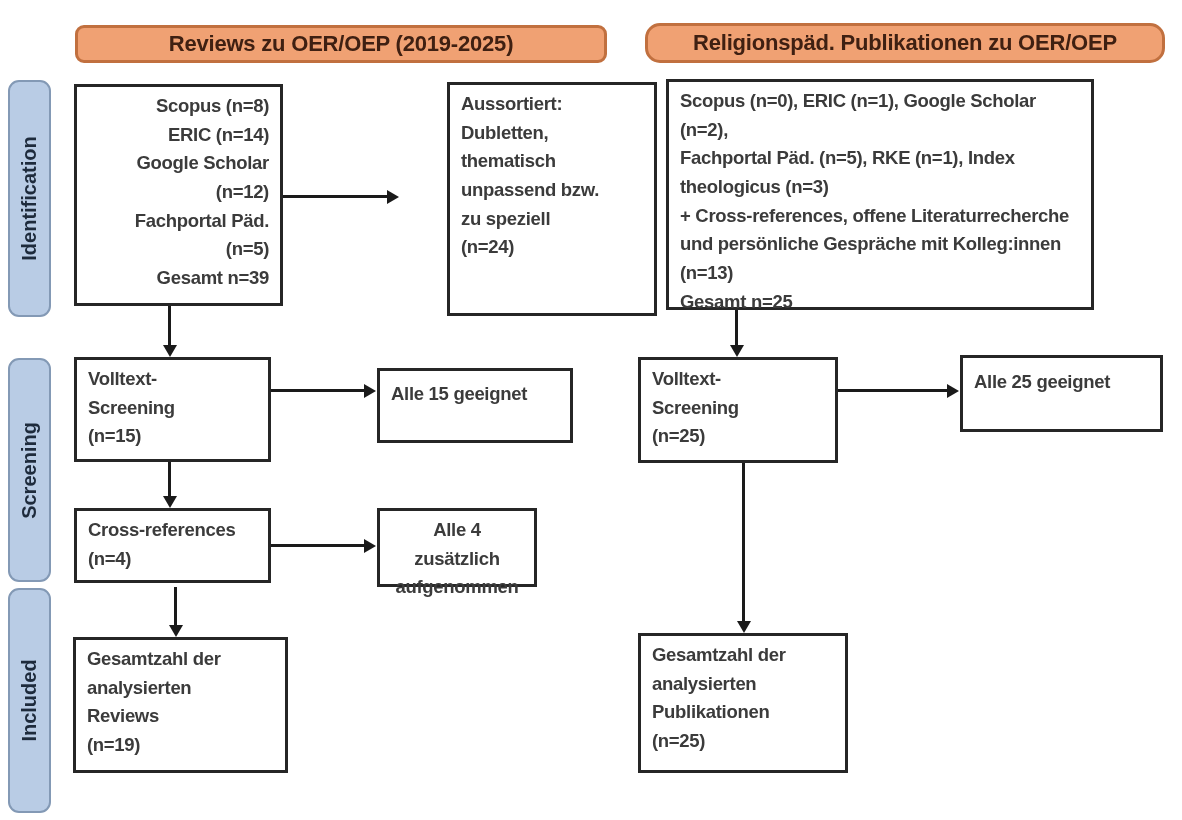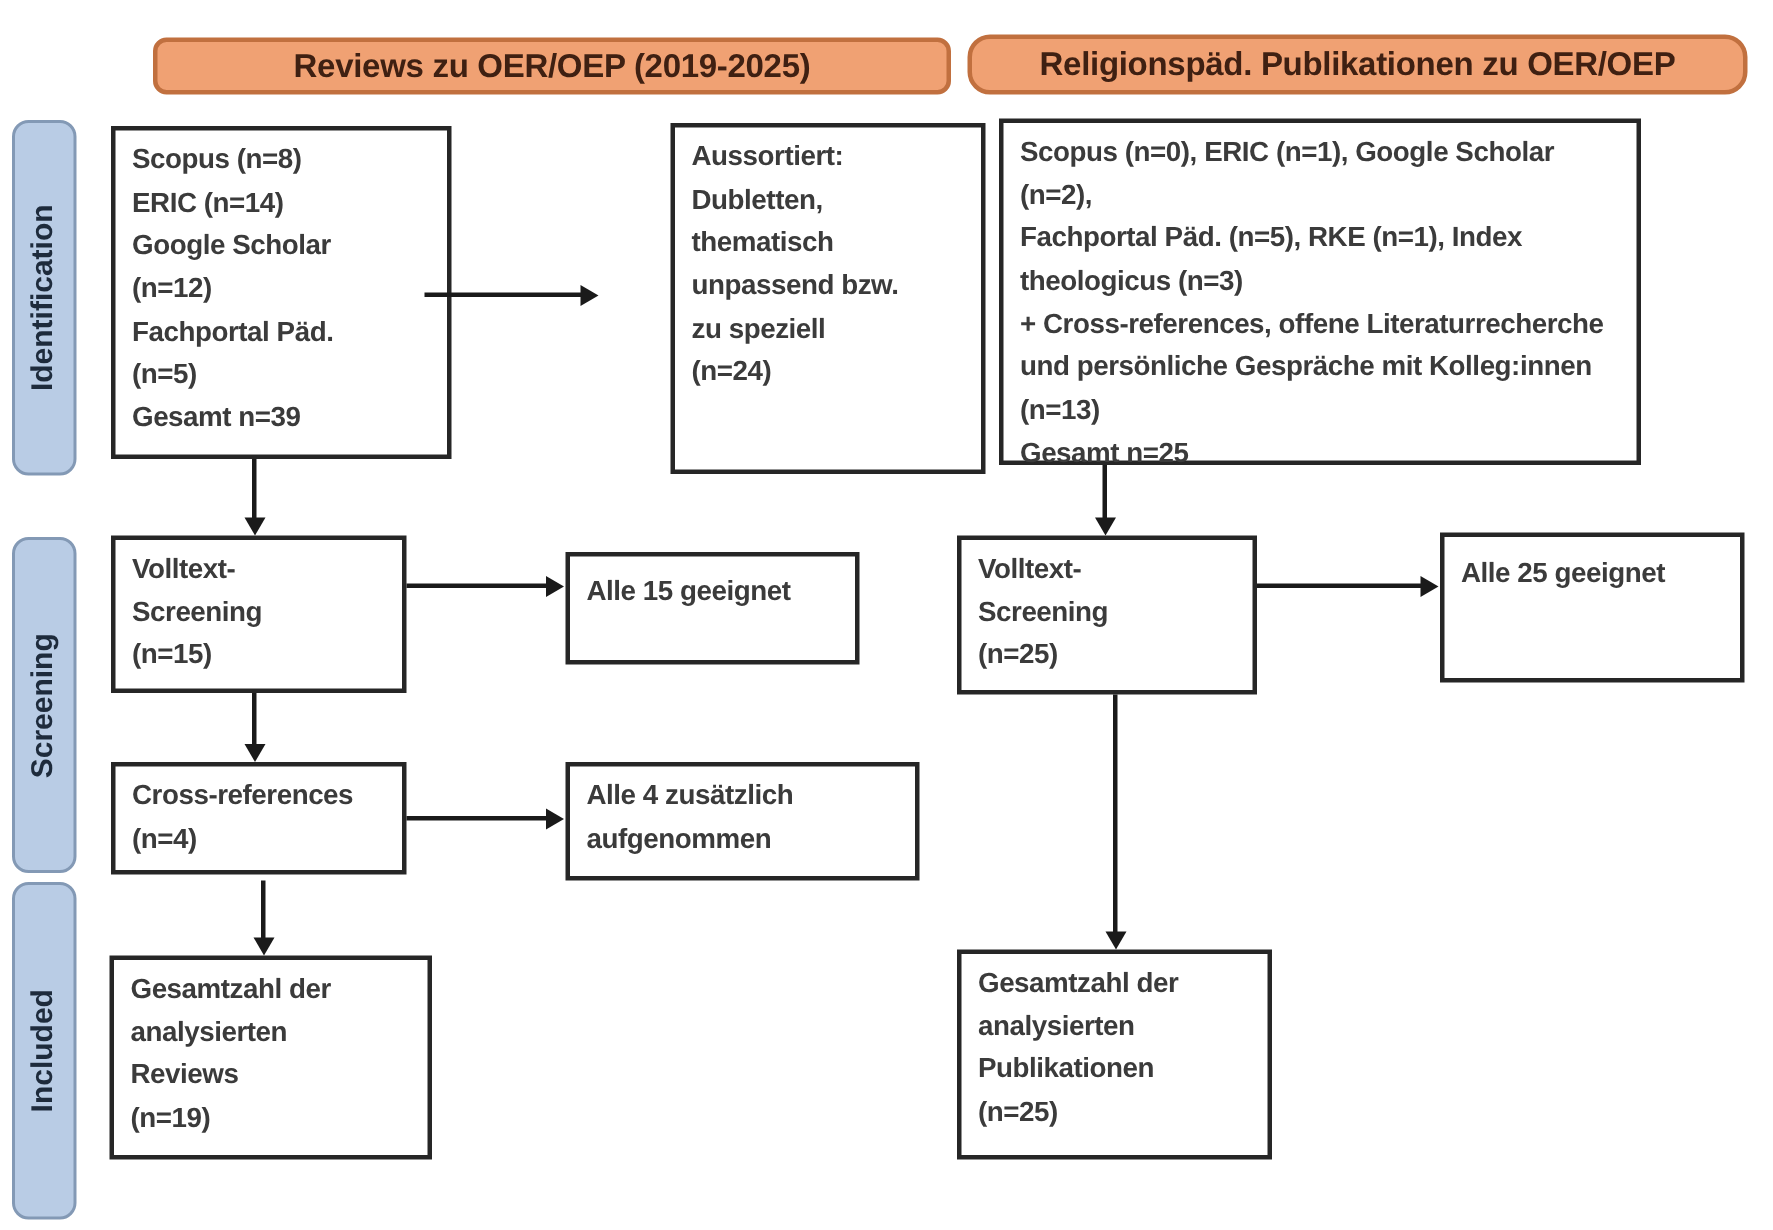--- a/index.html
+++ b/index.html
@@ -81,38 +81,38 @@
     border-top: 12px solid var(--arrow-color, #1A1A1A);
     border-left: 7px solid transparent;
     border-right: 7px solid transparent;
   }
 </style>
 </head>
 <body>
 
 <div class="canvas">
 
-  <div class="header" style="left:75px; top:25px; width:532px; height:38px;margin-left:27px;">
+  <div class="header" style="left:75px; top:25px; width:532px; height:38px;">
     <span>Reviews zu OER/OEP (2019-2025)</span>
   </div>
   <div class="header" style="left:645px; top:23px; width:520px; height:40px;border-radius:15px;">
     <span>Religionspäd. Publikationen zu OER/OEP</span>
   </div>
 
   <div class="stage" style="left:8px; top:80px; width:43px; height:237px;">
     <span>Identification</span>
   </div>
   <div class="stage" style="left:8px; top:358px; width:43px; height:224px;">
     <span>Screening</span>
   </div>
   <div class="stage" style="left:8px; top:588px; width:43px; height:225px;">
     <span>Included</span>
   </div>
 
-  <div class="box" style="left:74px; top:84px; width:227px; height:222px;">Scopus (n=8)
+  <div class="box" style="left:74px; top:84px; width:209px; height:222px;text-align:right;">Scopus (n=8)
 ERIC (n=14)
 Google Scholar
 (n=12)
 Fachportal Päd.
 (n=5)
 Gesamt n=39</div>
 
   <div class="box" style="left:400px; top:82px; width:210px; height:234px;margin-left:47px;">Aussortiert:
 Dubletten,
 thematisch
@@ -122,41 +122,41 @@
 
   <div class="box" style="left:74px; top:357px; width:197px; height:105px;">Volltext-
 Screening
 (n=15)</div>
 
   <div class="box" style="left:377px; top:368px; width:196px; height:75px; padding-top:9px;">Alle 15 geeignet</div>
 
   <div class="box" style="left:74px; top:508px; width:197px; height:75px;">Cross-references
 (n=4)</div>
 
-  <div class="box" style="left:377px; top:508px; width:236px; height:79px;">Alle 4 zusätzlich
+  <div class="box" style="left:377px; top:508px; width:160px; height:79px;text-align:center;">Alle 4 zusätzlich
 aufgenommen</div>
 
   <div class="box" style="left:73px; top:637px; width:215px; height:136px;">Gesamtzahl der
 analysierten
 Reviews
 (n=19)</div>
 
   <div class="box" style="left:666px; top:79px; width:428px; height:231px;">Scopus (n=0), ERIC (n=1), Google Scholar (n=2),
 Fachportal Päd. (n=5), RKE (n=1), Index
 theologicus (n=3)
 + Cross-references, offene Literaturrecherche
 und persönliche Gespräche mit Kolleg:innen
 (n=13)
 Gesamt n=25</div>
 
   <div class="box" style="left:638px; top:357px; width:200px; height:106px;">Volltext-
 Screening
 (n=25)</div>
 
-  <div class="box" style="left:960px; top:355px; width:203px; height:100px; padding-top:10px;">Alle 25 geeignet</div>
+  <div class="box" style="left:960px; top:355px; width:203px; height:77px; padding-top:10px;">Alle 25 geeignet</div>
 
   <div class="box" style="left:638px; top:633px; width:210px; height:140px;">Gesamtzahl der
 analysierten
 Publikationen
 (n=25)</div>
 
   <div class="arrow-h" style="left:283px; top:195px; width:105px;"></div>
   <div class="arrow-v" style="left:168px; top:306px; height:40px;"></div>
   <div class="arrow-h" style="left:271px; top:389px; width:94px;"></div>
   <div class="arrow-v" style="left:168px; top:462px; height:35px;"></div>

